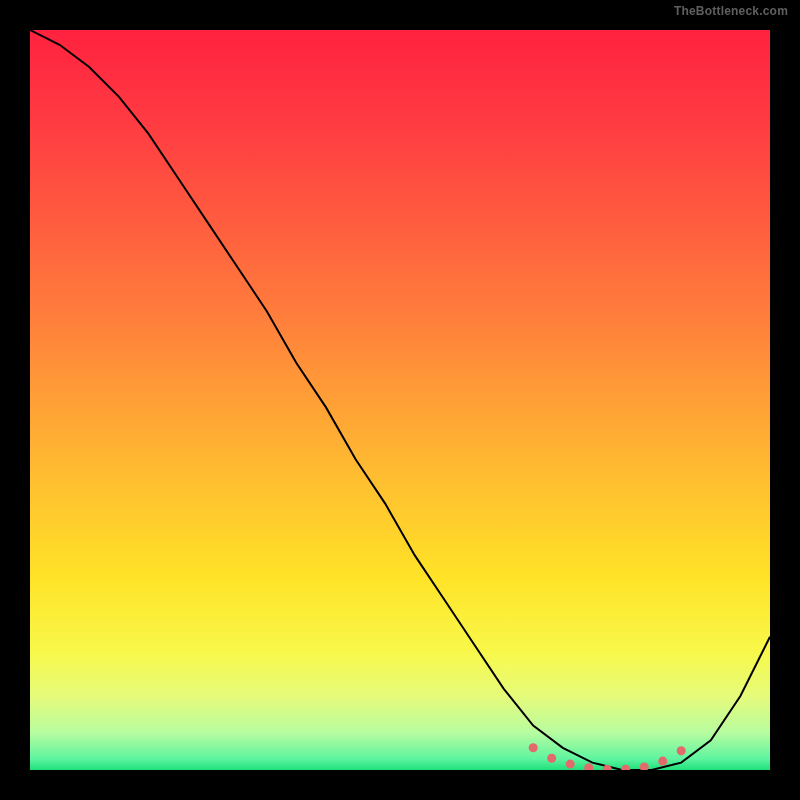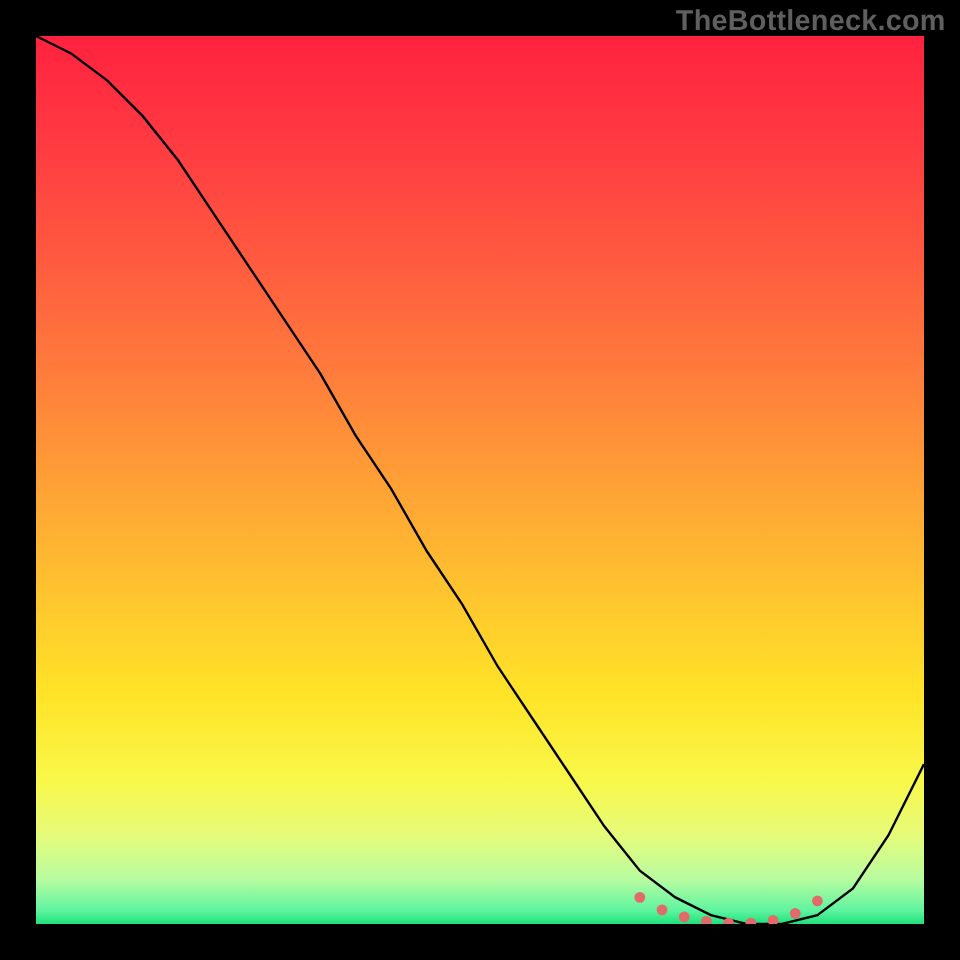--- a/index.html
+++ b/index.html
@@ -21,21 +21,21 @@
     left: 30px;
     top: 30px;
     width: 740px;
     height: 740px;
   }
   .watermark {
     position: absolute;
     top: 4px;
     right: 12px;
     font-family: Arial, Helvetica, sans-serif;
-    font-size: 24px;
+    font-size: 12px;
     font-weight: 600;
     color: #5f5f5f;
     letter-spacing: 0.2px;
   }
 </style>
 </head>
 <body>
 
 <div class="frame">
   <div class="watermark">TheBottleneck.com</div>

